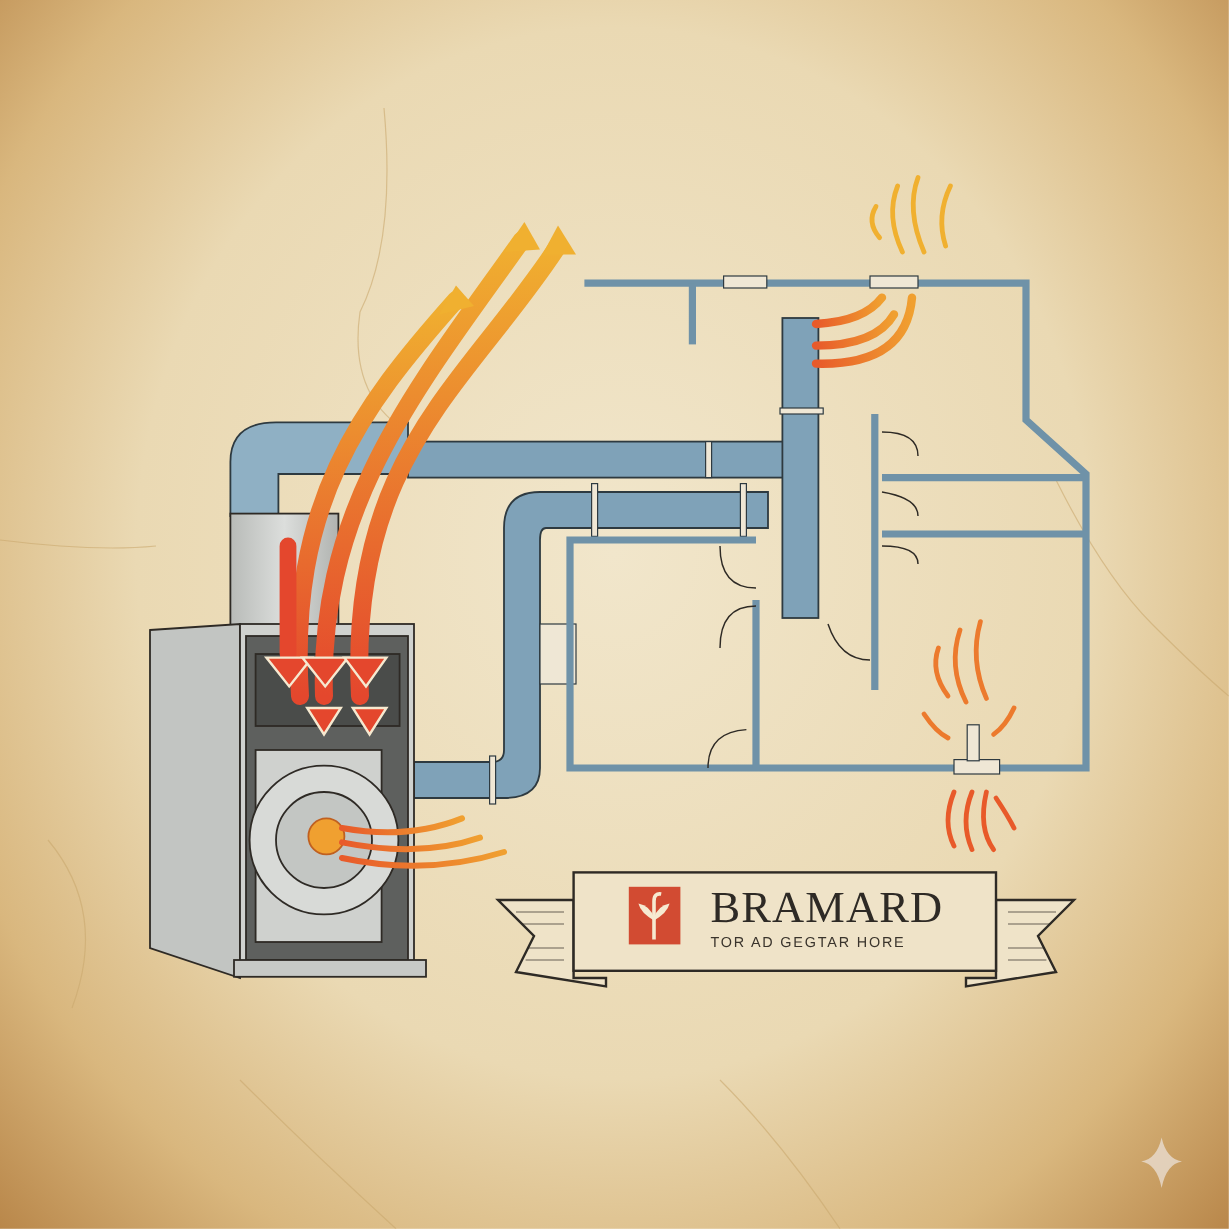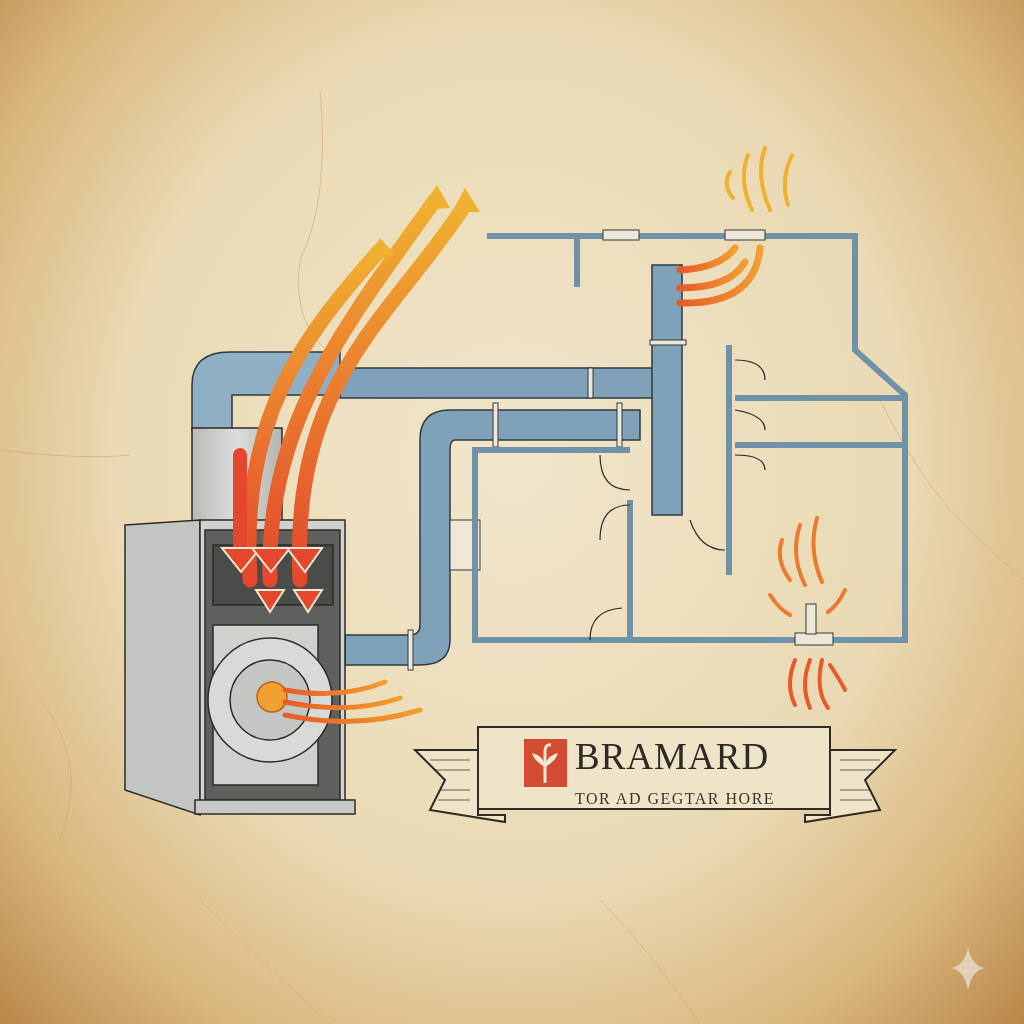--- a/index.html
+++ b/index.html
@@ -1,23 +1,23 @@
 <!DOCTYPE html>
 <html><head>
 <meta charset="utf-8">
 <style>
   html,body{margin:0;padding:0;}
   body{width:1024px;height:1024px;overflow:hidden;position:relative;
     background:radial-gradient(ellipse at 50% 45%, #f1e6cb 0%, #ead9b3 55%, #d9b77e 80%, #b9874a 100%);
     font-family:"DejaVu Serif", serif;}
   .poster{position:absolute;inset:0;}
   svg{position:absolute;left:0;top:0;}
-  .banner-text{position:absolute;left:575px;top:738px;color:#2e2a25;}
+  .banner-text{position:absolute;left:592px;top:738px;color:#2e2a25;}
   .brand{font-family:"Liberation Serif", serif;font-size:37px;letter-spacing:1px;line-height:38px;}
-  .tagline{font-family:Liberation Serif, serif;font-size:16px;letter-spacing:1.5px;margin-top:14px;color:#3a342c;}
+  .tagline{font-family:Liberation Sans, sans-serif;font-size:12px;letter-spacing:1.5px;margin-top:2px;color:#3a342c;}
   .logo{position:absolute;left:524px;top:739px;width:43px;height:48px;background:#d24b32;}
 </style>
 </head>
 <body>
 
 <div class="poster">
 <svg width="1024" height="1024" viewBox="0 0 1024 1024">
   <defs>
     <linearGradient id="hot" x1="0" y1="1" x2="0" y2="0">
       <stop offset="0" stop-color="#e4472d"></stop>

